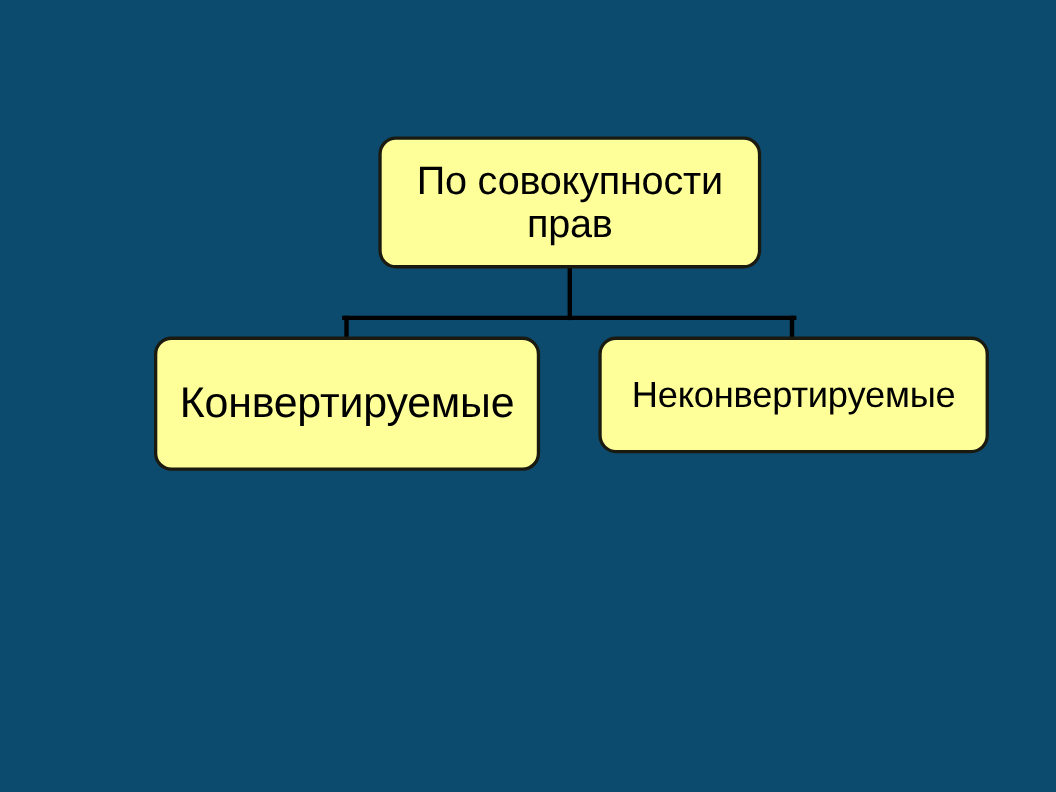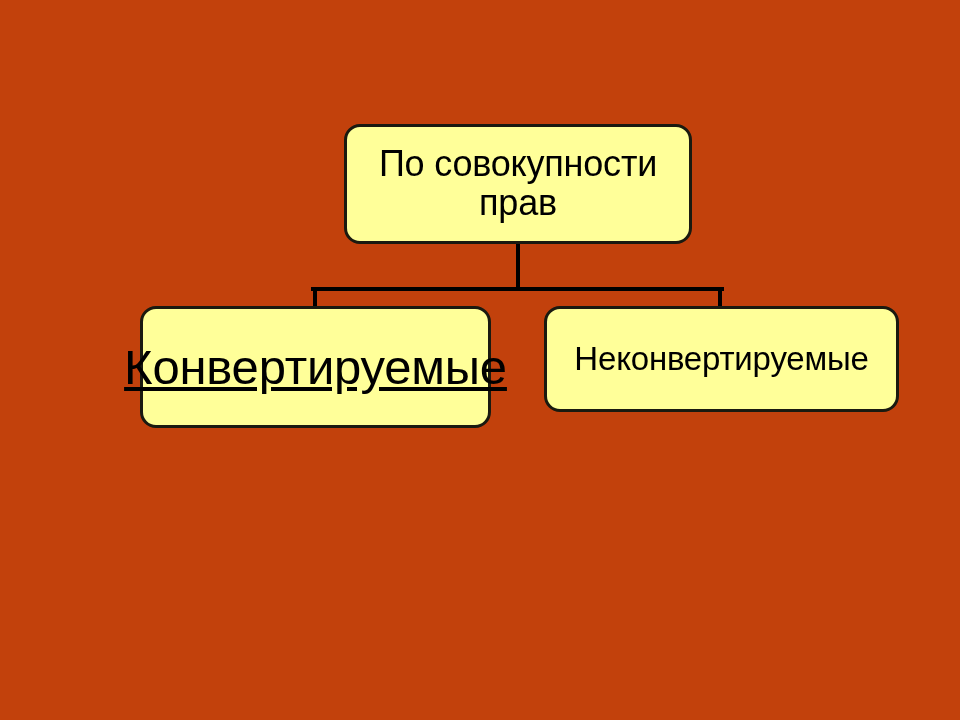--- a/index.html
+++ b/index.html
@@ -11,21 +11,21 @@
     width: 960px;
     height: 720px;
     overflow: hidden;
     font-family: "Liberation Sans", sans-serif;
   }
 
   #canvas {
     position: relative;
     width: 960px;
     height: 720px;
-    background: #c2410c;
+    background: #0c4a6e;
   }
 
   .node {
     position: absolute;
     box-sizing: border-box;
     background: #FFFF99;
     border: 3px solid #1a1a10;
     border-radius: 16px;
     display: flex;
     align-items: center;
@@ -43,22 +43,21 @@
     width: 348px;
     height: 120px;
     font-size: 36px;
   }
 
   #node-convertible {
     left: 140px;
     top: 306px;
     width: 351px;
     height: 122px;
-    font-size: 49px;
-    text-decoration: underline;
+    font-size: 39px;
   }
 
   #node-nonconvertible {
     left: 544px;
     top: 306px;
     width: 355px;
     height: 106px;
     font-size: 33px;
   }
 

